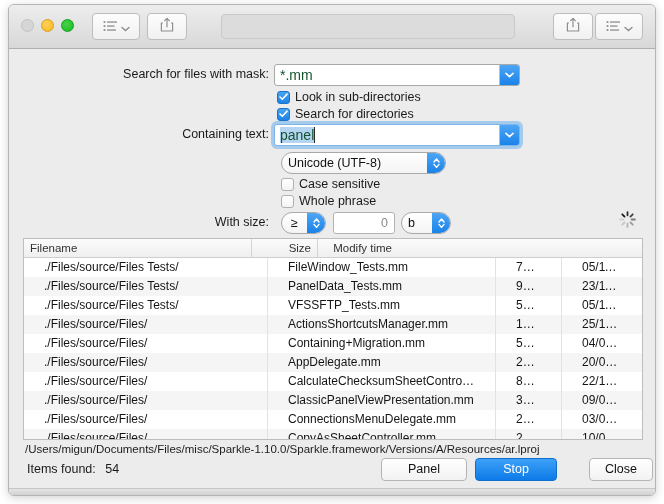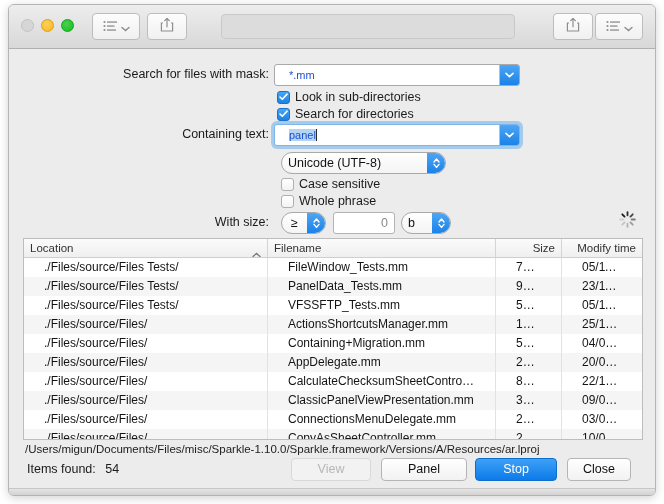--- a/index.html
+++ b/index.html
@@ -104,24 +104,24 @@
     height: 22px;
     box-sizing: border-box;
     display: flex;
     background: #ffffff;
     border: 1px solid #a9a9a9;
     border-radius: 3px;
     overflow: hidden;
   }
   .combo .cval {
     flex: 1;
-    font-size: 11px;
-    color: #1d4ed8;
+    font-size: 14px;
+    color: #14532d;
     line-height: 20px;
-    padding-left: 14px;
+    padding-left: 5px;
     white-space: nowrap;
     overflow: hidden;
   }
   .combo .cbtn {
     width: 19px;
     background: linear-gradient(to bottom, #4da6f5, #1a82e8);
     border-left: 1px solid #9cc6e8;
     display: flex;
     align-items: center;
     justify-content: center;
@@ -303,21 +303,21 @@
   }
   .btn.disabled { color: #b6b6b6; background: #f2f2f2; border-color: #d8d8d8; }
   .btn.default {
     background: linear-gradient(to bottom, #3ea1f7, #0c7ae8);
     border-color: #0d6fcc;
     color: #fff;
   }
   #btn-view  { left: 282px; width: 80px; }
   #btn-panel { left: 372px; width: 86px; }
   #btn-stop  { left: 466px; width: 82px; }
-  #btn-close { left: 558px; width: 64px; text-align: center; }
+  #btn-close { left: 580px; width: 64px; text-align: center; }
   #resizegrip {
     position: absolute;
     left: 0; right: 0; bottom: 0;
     height: 6px;
     background: linear-gradient(to bottom, #e4e4e4, #d2d2d2);
     border-top: 1px solid #c6c6c6;
   }
 </style>
 </head>
 <body>
@@ -481,28 +481,20 @@
         <line x1="10" y1="17.8" x2="10" y2="14.4" stroke="#b4b4b4"></line>
         <line x1="4.5" y1="15.5" x2="6.9" y2="13.1" stroke="#c4c4c4"></line>
         <line x1="2.2" y1="10" x2="5.6" y2="10" stroke="#cfcfcf"></line>
         <line x1="4.5" y1="4.5" x2="6.9" y2="6.9" stroke="#1c1c1c"></line>
       </g>
     </svg>
   </div>
 
   <div id="table">
     <div id="thead">
-      <div class="th c-loc">
-        <span>Location</span>
-        <span class="sortarrow">
-          <svg width="9" height="6" viewBox="0 0 9 6">
-            <path d="M1 4.6 L4.5 1.4 L8 4.6" stroke="#7a7a7a" stroke-width="1.3" fill="none" stroke-linecap="round"></path>
-          </svg>
-        </span>
-      </div>
       <div class="th c-file">Filename</div>
       <div class="th c-size num">Size</div>
       <div class="th c-date num">Modify time</div>
     </div>
     <div id="tbody">
         <div class="trow">
           <div class="td c-loc">./Files/source/Files Tests/</div>
           <div class="td c-file">FileWindow_Tests.mm</div>
           <div class="td c-size num">7281</div>
           <div class="td c-date num">05/11/15</div>
@@ -564,19 +556,18 @@
       </div>
   </div>
 
   <div id="pathline">/Users/migun/Documents/Files/misc/Sparkle-1.10.0/Sparkle.framework/Versions/A/Resources/ar.lproj</div>
 
   <div id="itemsfound">
     <span>Items found:</span>
     <span class="cnt">54</span>
   </div>
 
-  <div class="btn disabled" id="btn-view">View</div>
   <div class="btn" id="btn-panel">Panel</div>
   <div class="btn default" id="btn-stop">Stop</div>
   <div class="btn" id="btn-close">Close</div>
 
   <div id="resizegrip"></div>
 </div>
 
 </body></html>

